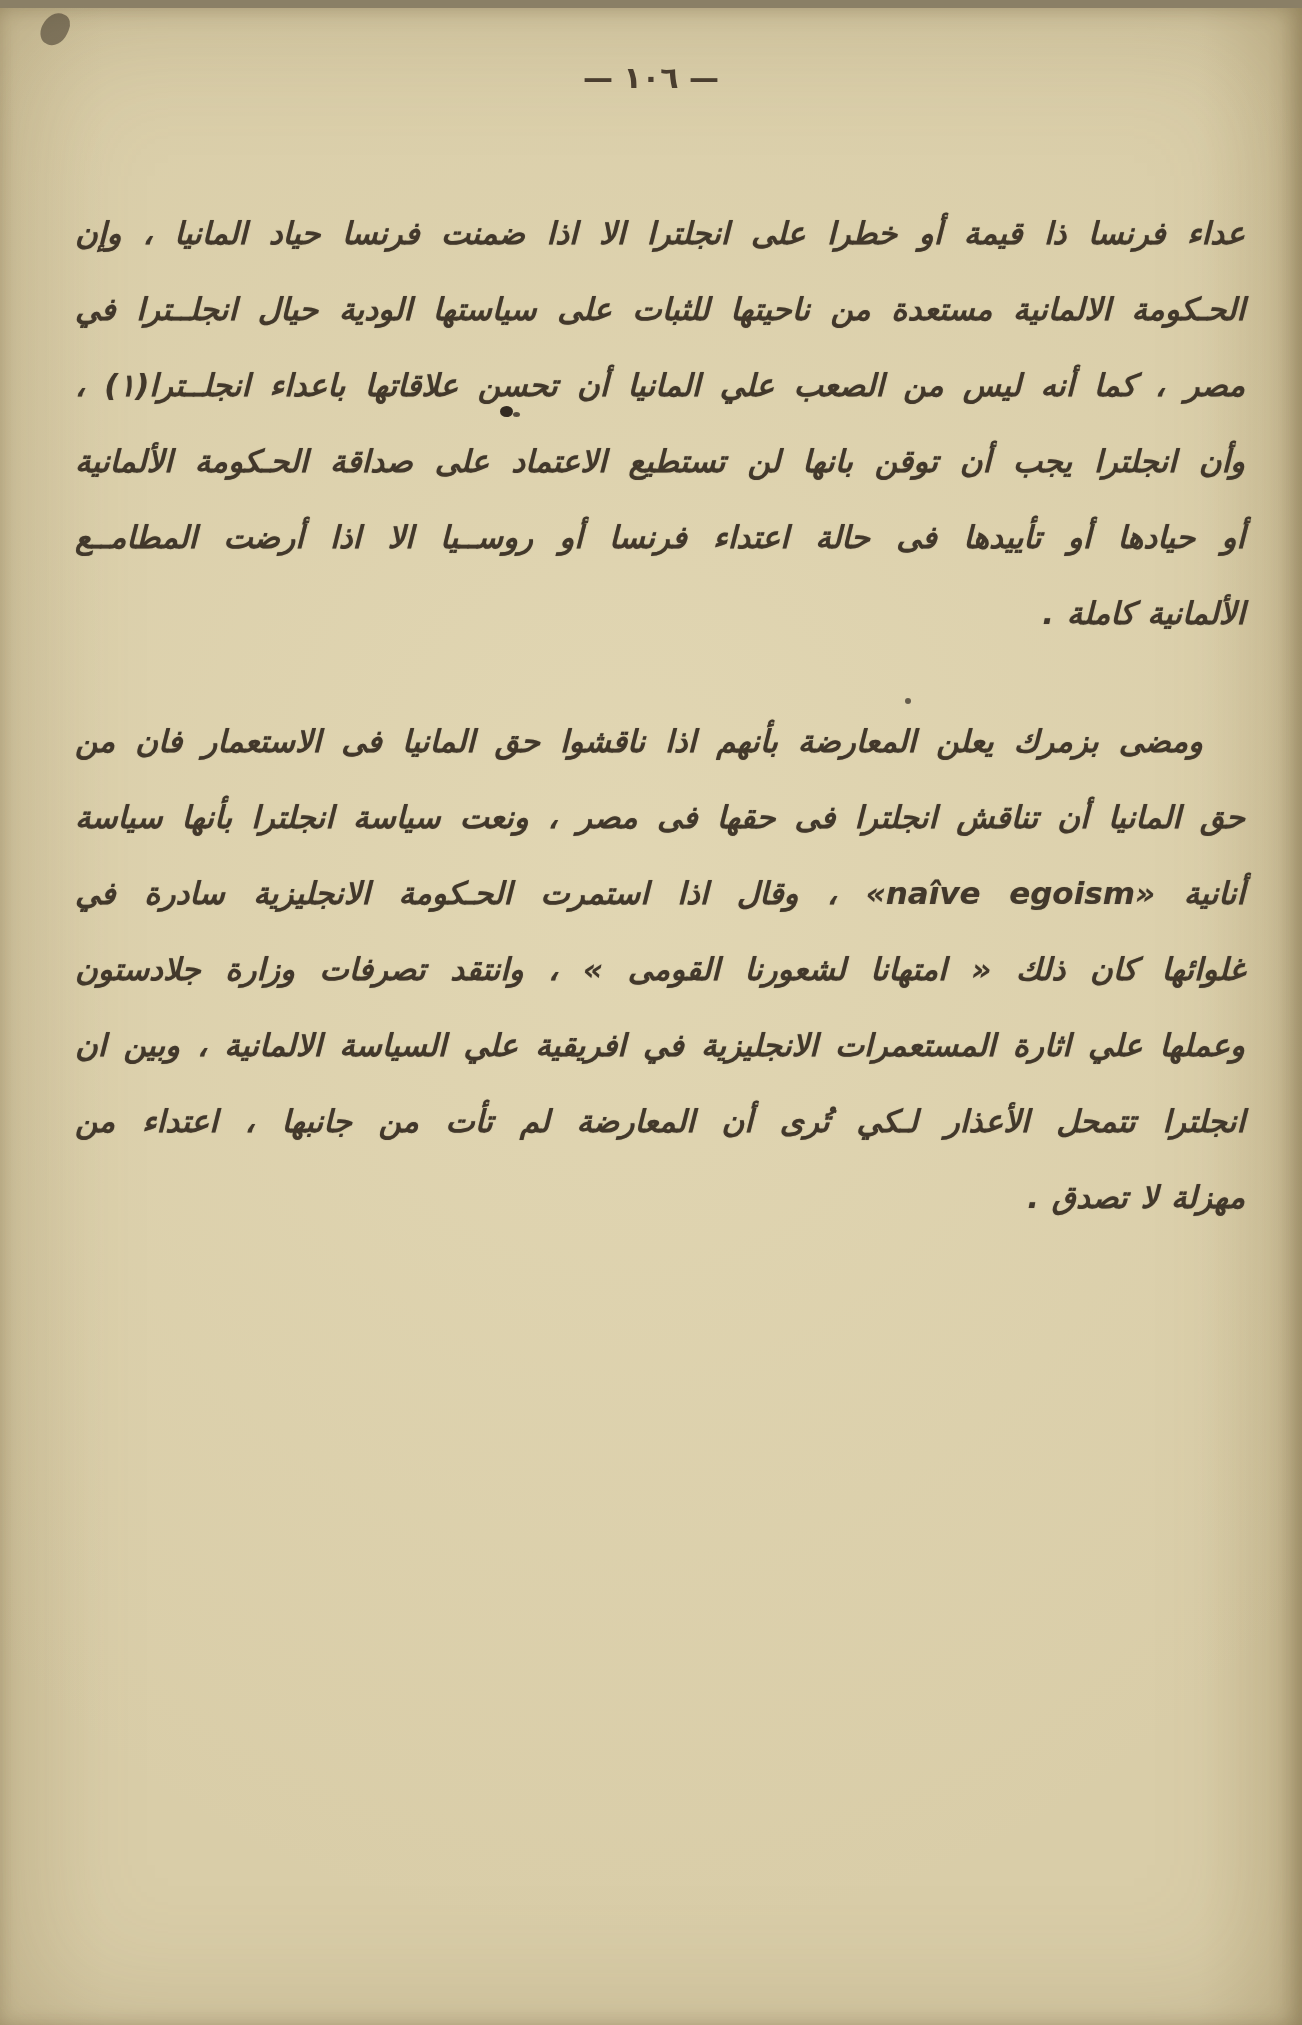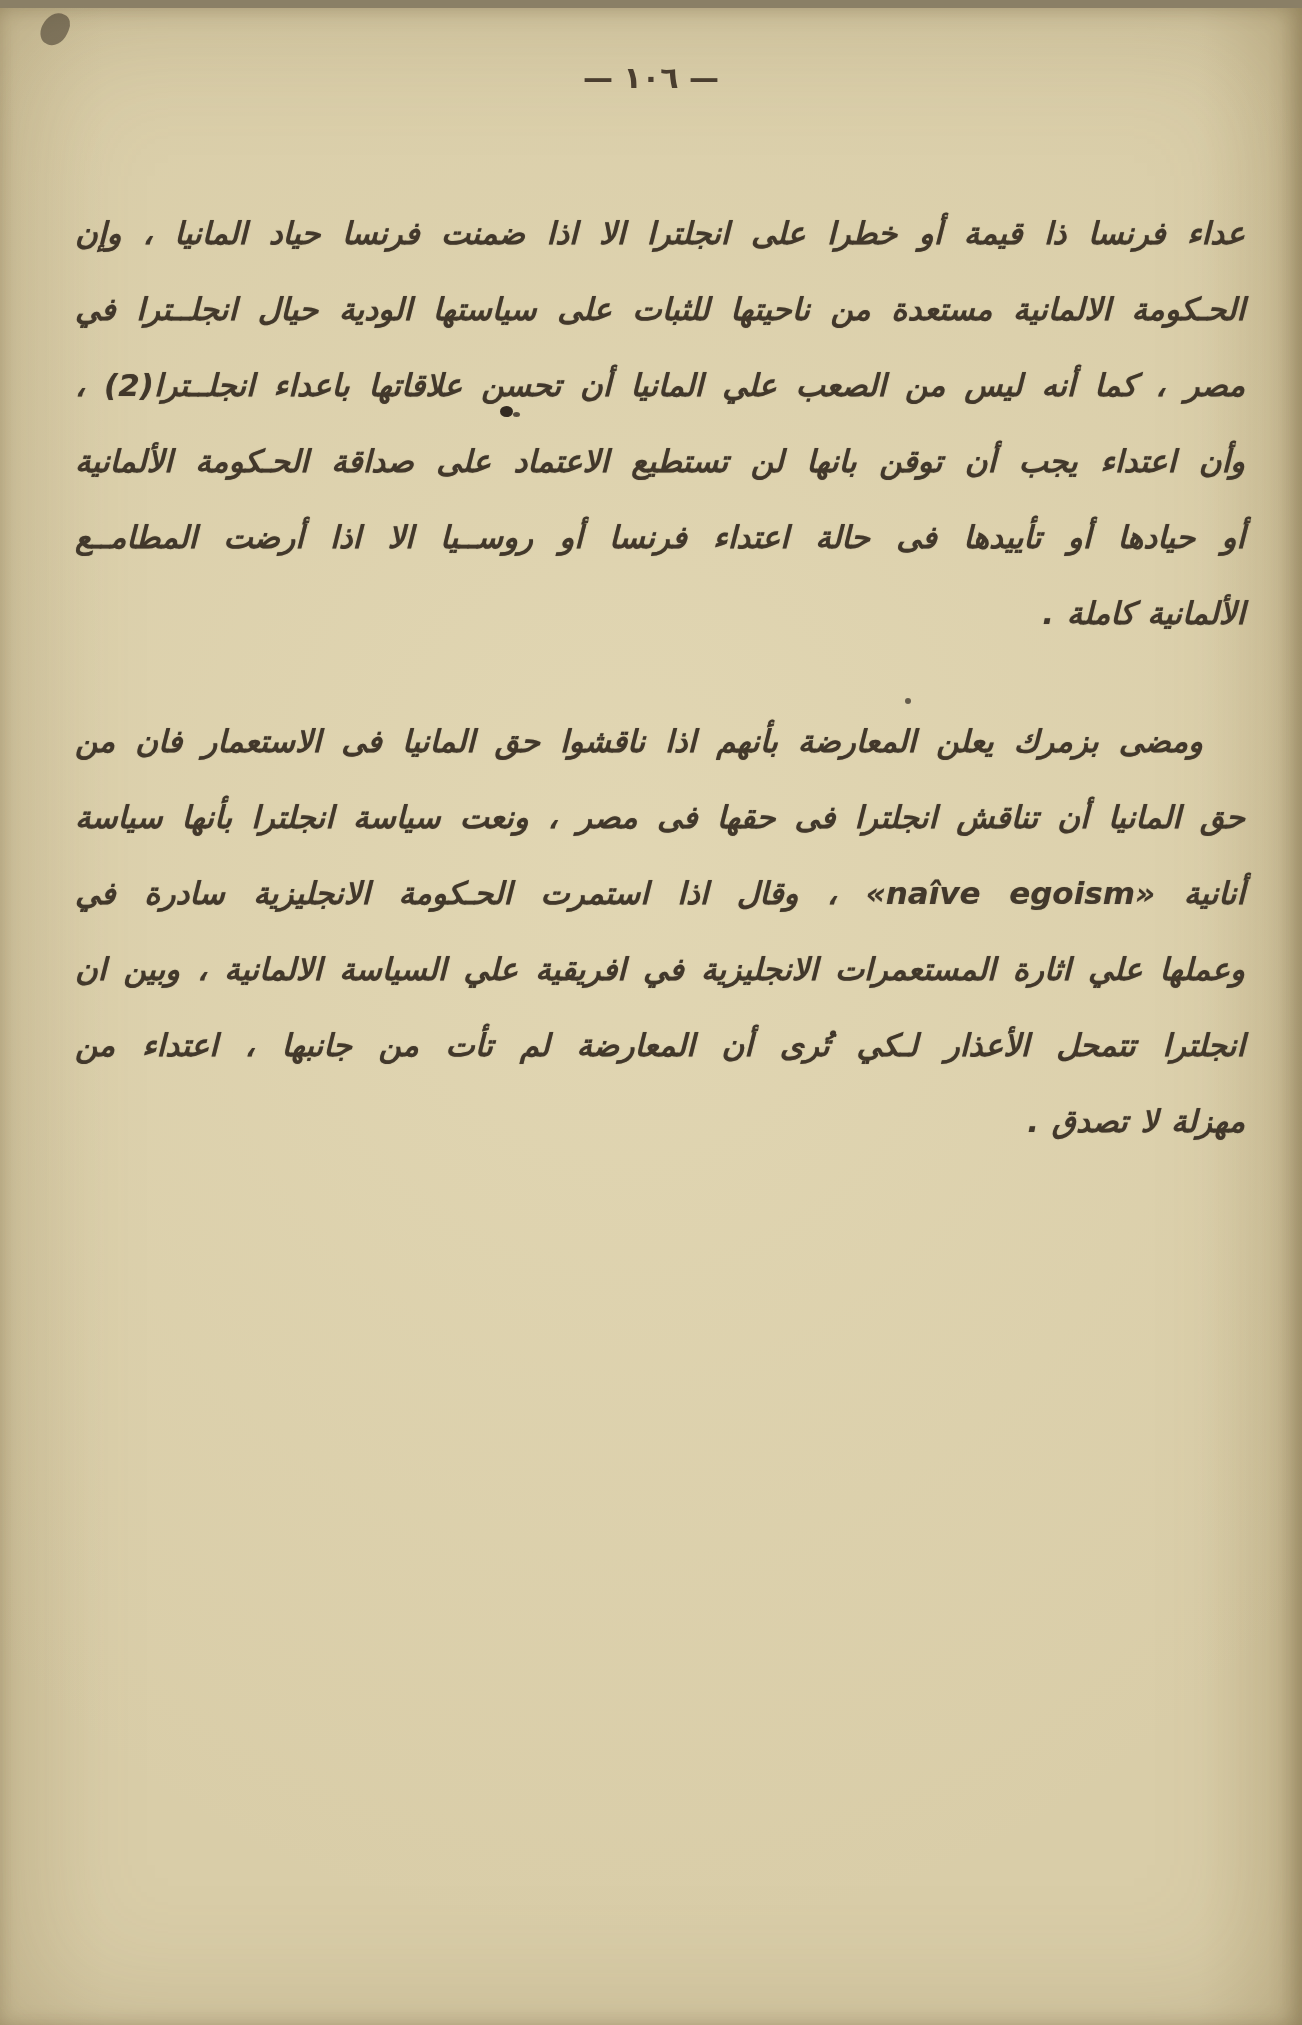--- a/index.html
+++ b/index.html
@@ -52,30 +52,31 @@
 
 <div class="page">
 
   <div class="page-number">— ١٠٦ —</div>
 
   <div class="content">
 
     <div class="paragraph">
       <div class="line">عداء فرنسا ذا قيمة أو خطرا على انجلترا الا اذا ضمنت فرنسا حياد المانيا ، وإن</div>
       <div class="line">الحـكومة الالمانية مستعدة من ناحيتها للثبات على سياستها الودية حيال انجلــترا في</div>
-      <div class="line">مصر ، كما أنه ليس من الصعب علي المانيا أن تحسن علاقاتها باعداء انجلــترا(2) ،</div>
-      <div class="line">وأن اعتداء يجب أن توقن بانها لن تستطيع الاعتماد على صداقة الحـكومة الألمانية</div>
+      <div class="line">مصر ، كما أنه ليس من الصعب علي المانيا أن تحسن علاقاتها باعداء انجلــترا(١) ،</div>
+      <div class="line">وأن انجلترا يجب أن توقن بانها لن تستطيع الاعتماد على صداقة الحـكومة الألمانية</div>
       <div class="line">أو حيادها أو تأييدها فى حالة اعتداء فرنسا أو روســيا الا اذا أرضت المطامــع</div>
       <div class="line last">الألمانية كاملة .</div>
     </div>
 
     <div class="paragraph">
       <div class="line indent">ومضى بزمرك يعلن المعارضة بأنهم اذا ناقشوا حق المانيا فى الاستعمار فان من</div>
       <div class="line">حق المانيا أن تناقش انجلترا فى حقها فى مصر ، ونعت سياسة انجلترا بأنها سياسة</div>
       <div class="line">أنانية «naîve egoism»  ، وقال اذا استمرت الحـكومة الانجليزية سادرة في</div>
+      <div class="line">غلوائها كان ذلك « امتهانا لشعورنا القومى » ، وانتقد تصرفات وزارة جلادستون</div>
       <div class="line">وعملها علي اثارة المستعمرات الانجليزية في افريقية علي السياسة الالمانية ، وبين ان</div>
       <div class="line">انجلترا تتمحل الأعذار لـكي تُرى أن المعارضة لم تأت من جانبها ، اعتداء من</div>
       <div class="line last">مهزلة لا تصدق .</div>
     </div>
 
   </div>
 
   <div class="speck a"></div>
   <div class="speck b"></div>
   <div class="speck c"></div>

